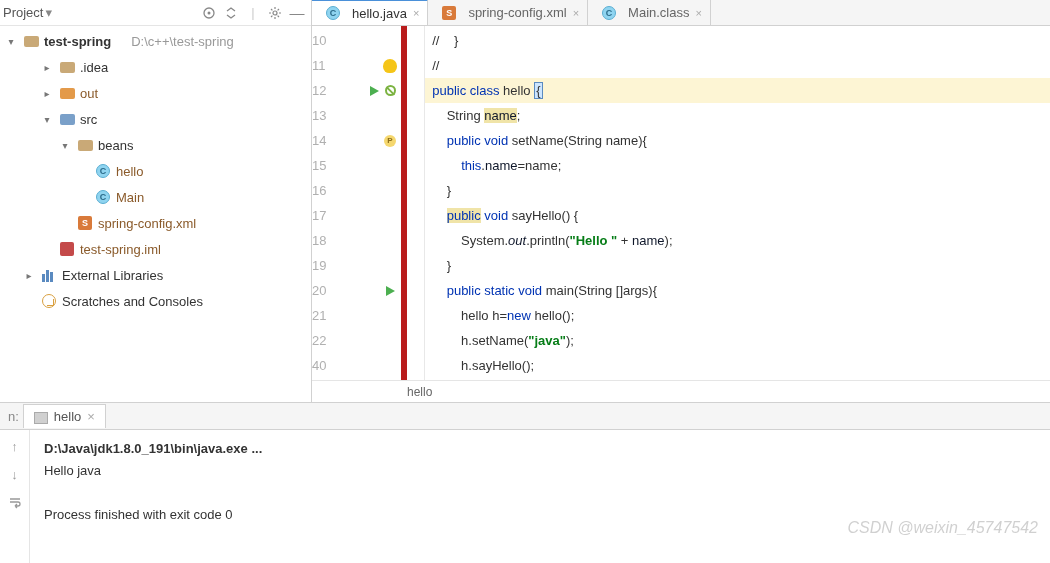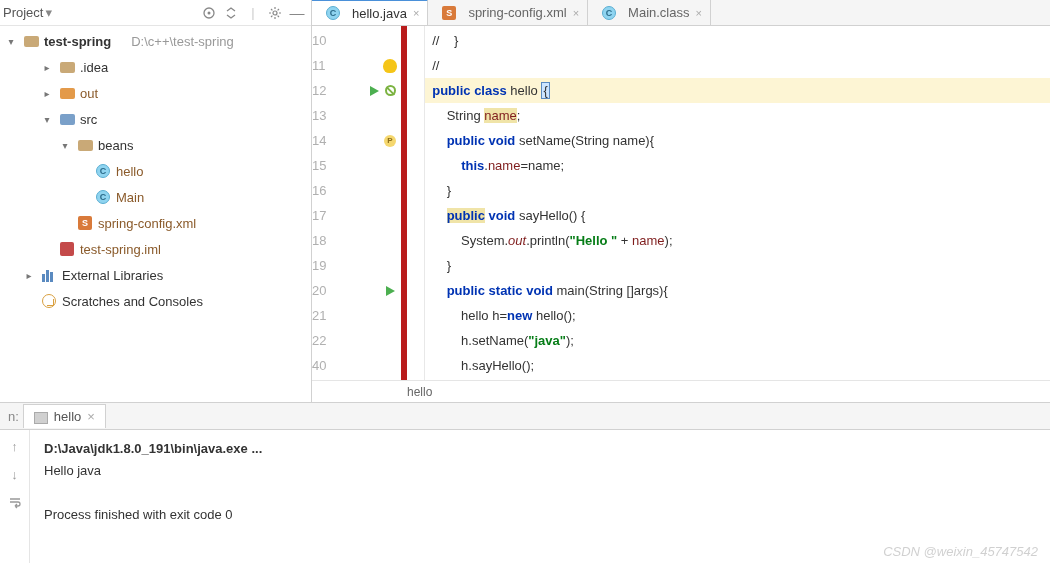--- a/index.html
+++ b/index.html
@@ -43,39 +43,39 @@
 .gline{height:25px;line-height:25px;padding-right:40px;position:relative;}
 .gmark{position:absolute;right:4px;top:50%;transform:translateY(-50%);width:14px;height:14px;display:flex;align-items:center;justify-content:center;}
 .run-tri{width:0;height:0;border-left:9px solid #4caf50;border-top:5px solid transparent;border-bottom:5px solid transparent;}
 .no-entry{width:11px;height:11px;border:2px solid #7cb342;border-radius:50%;position:relative;}
 .no-entry:after{content:"";position:absolute;width:11px;height:2px;background:#7cb342;top:3px;left:-2px;transform:rotate(45deg);}
 .p-badge{width:12px;height:12px;border-radius:50%;background:#f5d76e;display:flex;align-items:center;justify-content:center;font-size:8px;color:#8a6d1a;font-weight:bold;}
 .vbar{width:18px;border-right:1px solid #e8e8e8;position:relative;}
 .code{flex:1;font-family:Consolas,"Courier New",monospace;font-size:14px;padding-top:2px;overflow:hidden;}
 .cline{height:25px;line-height:25px;white-space:pre;}
 .cline.hl{background:#fdf5d4;}
-.kw{color:#0033b3;font-weight:bold;margin-top:48px;}
-.fld{color:#7f1d1d;margin-top:12px;}
+.kw{color:#0033b3;font-weight:normal;margin-top:48px;}
+.fld{color:#0f172a;margin-top:12px;}
 .str{color:#067d17;font-weight:bold;}
 .warn{background:#f0e4a8;}
 .cursor-box{background:#cce5ff;border:1px solid #5a8ac0;padding:0 1px;}
 .breadcrumb{height:22px;border-top:1px solid #e5e5e5;padding-left:95px;line-height:22px;color:#666;font-size:12px;}
 .bulb{width:14px;height:14px;background:#f5c518;border-radius:50% 50% 45% 45%;}
 
 .console-wrap{height:160px;display:flex;flex-direction:column;background:#fff;}
 .console-tabs{height:27px;display:flex;align-items:center;padding-left:8px;border-bottom:1px solid #d1d1d1;background:#f5f5f5;}
 .ctab{display:flex;align-items:center;gap:6px;padding:4px 10px;background:#fff;border:1px solid #d1d1d1;border-bottom:none;color:#555;}
 .ctab-label:before{content:"";display:inline-block;width:12px;height:10px;background:#d0d0d0;border:1px solid #aaa;margin-right:6px;vertical-align:middle;}
 .console-body{flex:1;display:flex;}
 .ctoolbar{width:30px;border-right:1px solid #e5e5e5;display:flex;flex-direction:column;align-items:center;padding-top:8px;gap:12px;}
 .ctool{width:16px;height:16px;color:#999;cursor:pointer;display:flex;align-items:center;justify-content:center;}
 .coutput{flex:1;padding:8px 14px;font-family:Consolas,monospace;font-size:13px;color:#333;position:relative;}
 .coutput .cmd{font-weight:bold;}
 .coutput div{height:22px;line-height:22px;white-space:pre;}
-.watermark{position:absolute;right:12px;bottom:0;color:rgba(120,120,120,0.35);font-size:13px;font-style:italic;font-family:Arial;}
+.watermark{position:absolute;right:12px;bottom:24px;color:rgba(120,120,120,0.35);font-size:16px;font-style:italic;font-family:Arial;}
 svg{display:block;}
 .m-label{color:#888;margin-right:4px;}
 </style>
 </head>
 <body>
 
 <div class="app">
   <div class="top">
 
     <div class="sidebar">

